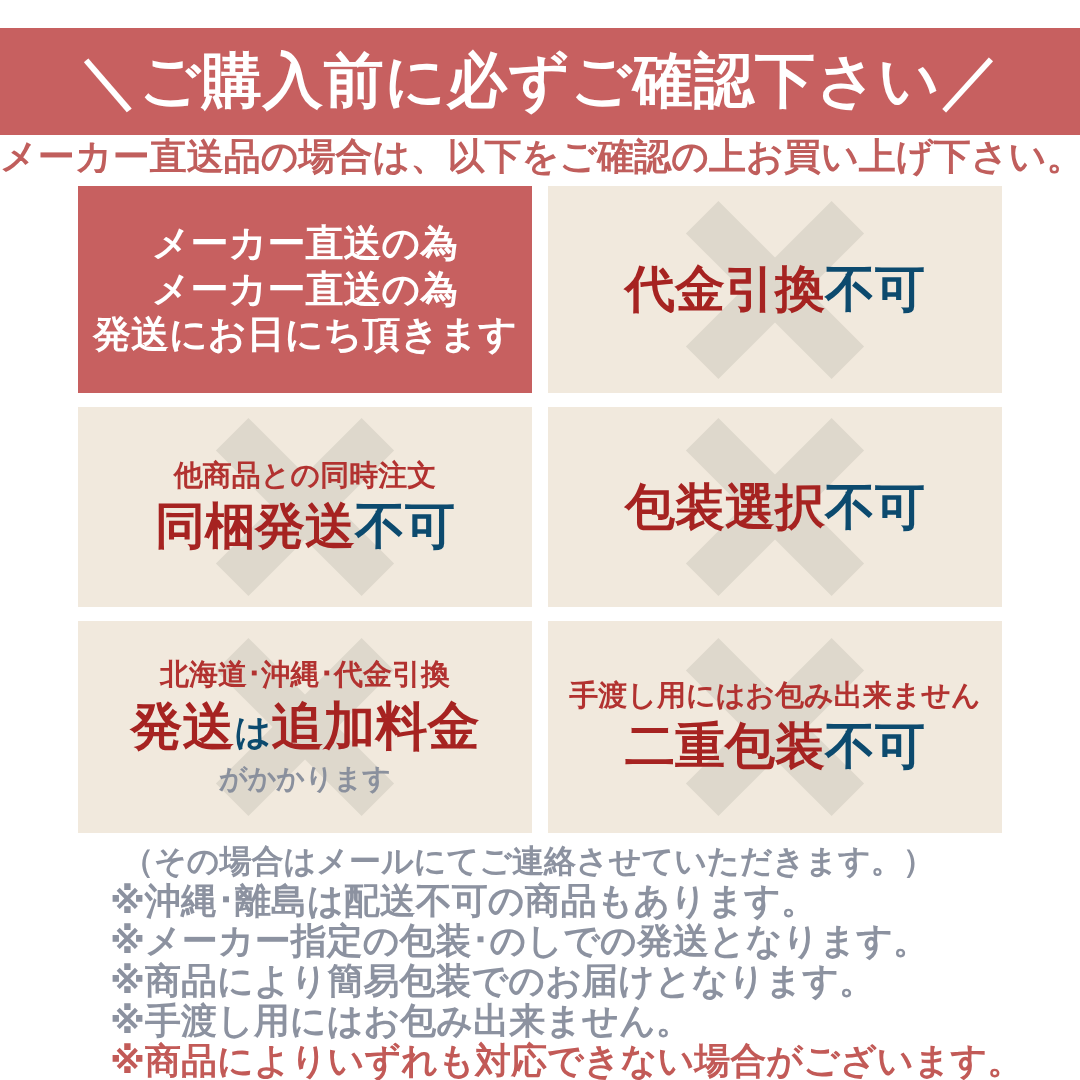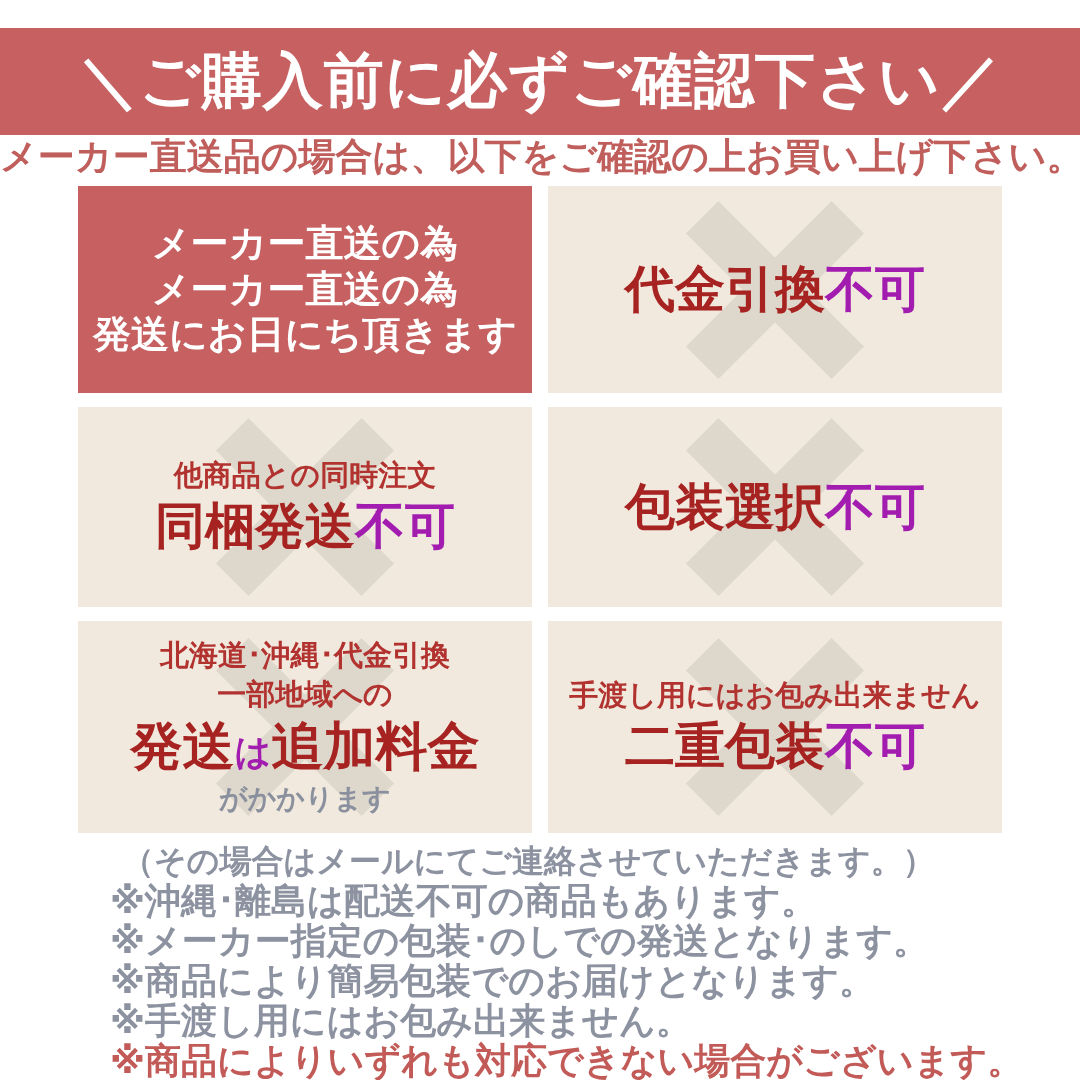--- a/index.html
+++ b/index.html
@@ -45,21 +45,21 @@
     background:#ded8cc;
   }
   .xmark .bar.b1{transform:rotate(45deg);}
   .xmark .bar.b2{transform:rotate(-45deg);}
   
   .content{position:relative;z-index:1;text-align:center;}
   .pre-line{font-size:29px;font-weight:bold;color:#b23230;line-height:1.35;white-space:nowrap;}
   .main-line{font-size:50px;font-weight:bold;line-height:1.25;white-space:nowrap;}
   .main-line.bigger{font-size:52px;}
   .seg-crimson{color:#a62321;}
-  .seg-gray{color:#a21caf;margin-top:44px;}
+  .seg-gray{color:#0c4a6e;margin-top:44px;}
   .seg-small{font-size:36px;}
   .post-line{font-size:28px;font-weight:bold;color:#8a909d;line-height:1.4;}
   
   .notes{position:absolute;top:841px;left:110px;width:940px;}
   .note{
     font-size:36px;font-weight:bold;color:#8c92a0;line-height:40px;
     white-space:nowrap;
   }
   .note.small{font-size:32px;padding-left:12px;}
   .note.red{color:#c25a57;}
@@ -118,21 +118,20 @@
     </div>
   </div>
 
   <div class="box prohibited">
     <div class="xmark">
         <div class="bar b1"></div>
         <div class="bar b2"></div>
       </div>
     <div class="content">
       <div class="pre-line">北海道･沖縄･代金引換</div>
-      <div class="pre-line">一部地域への</div>
       <div class="main-line bigger">
         <span class="seg-crimson">発送</span><span class="seg-gray seg-small">は</span><span class="seg-crimson">追加料金</span>
       </div>
       <div class="post-line">がかかります</div>
     </div>
   </div>
 
   <div class="box prohibited">
     <div class="xmark">
         <div class="bar b1"></div>

